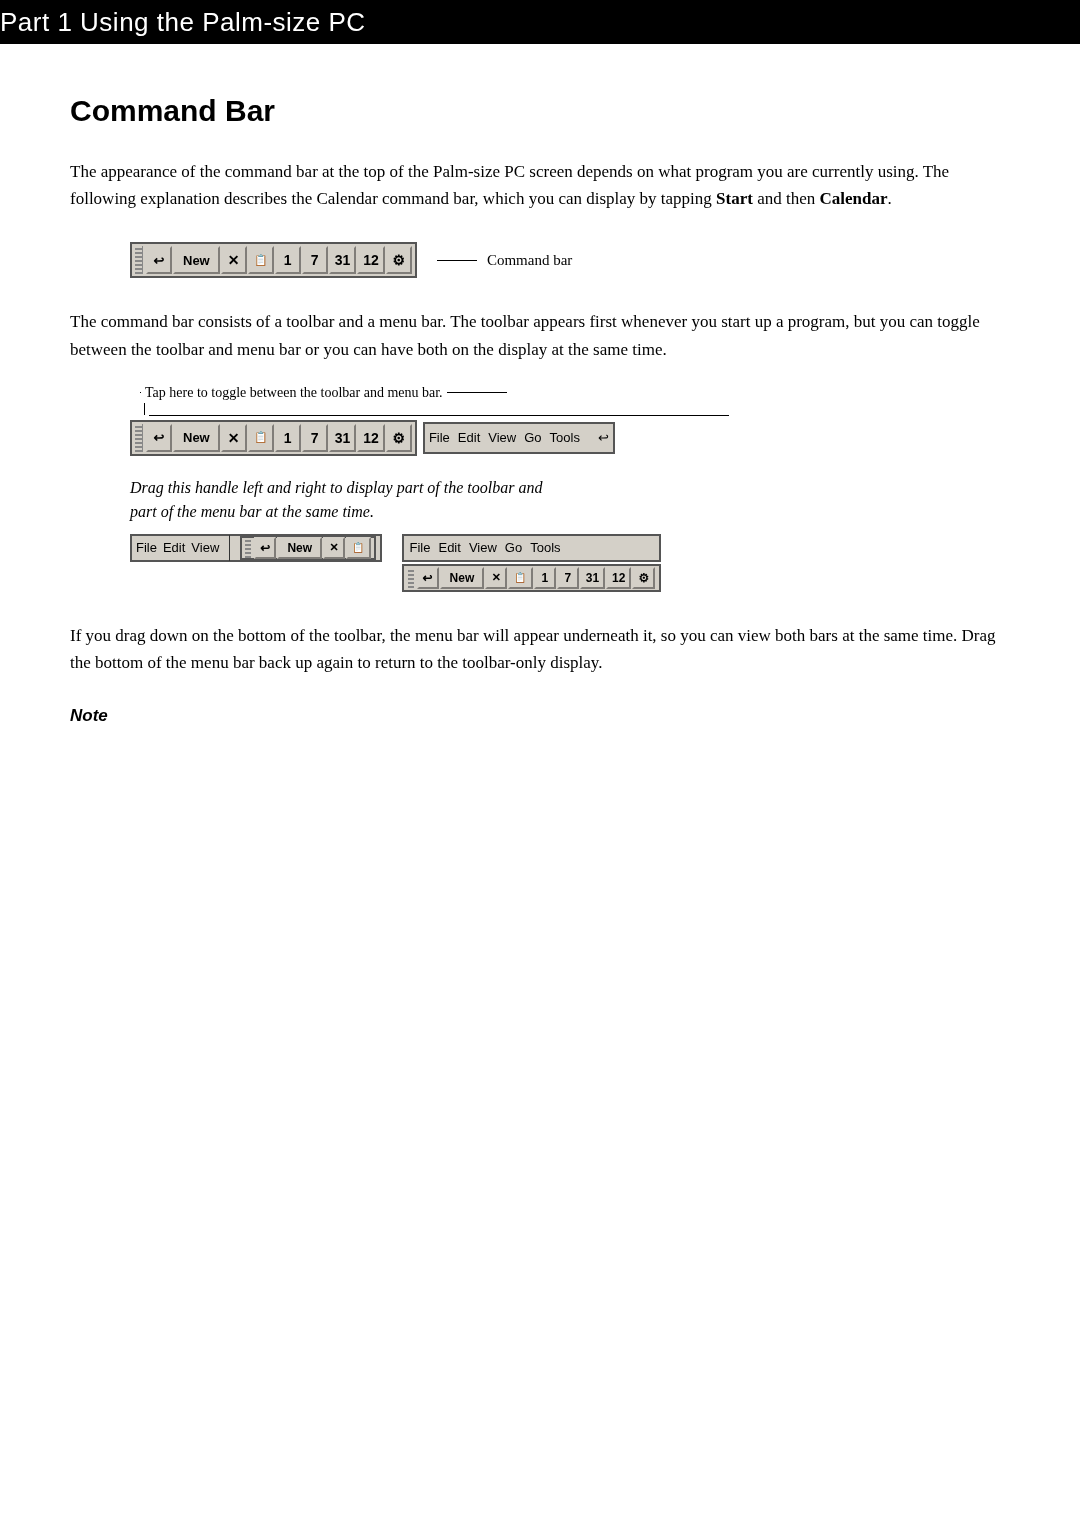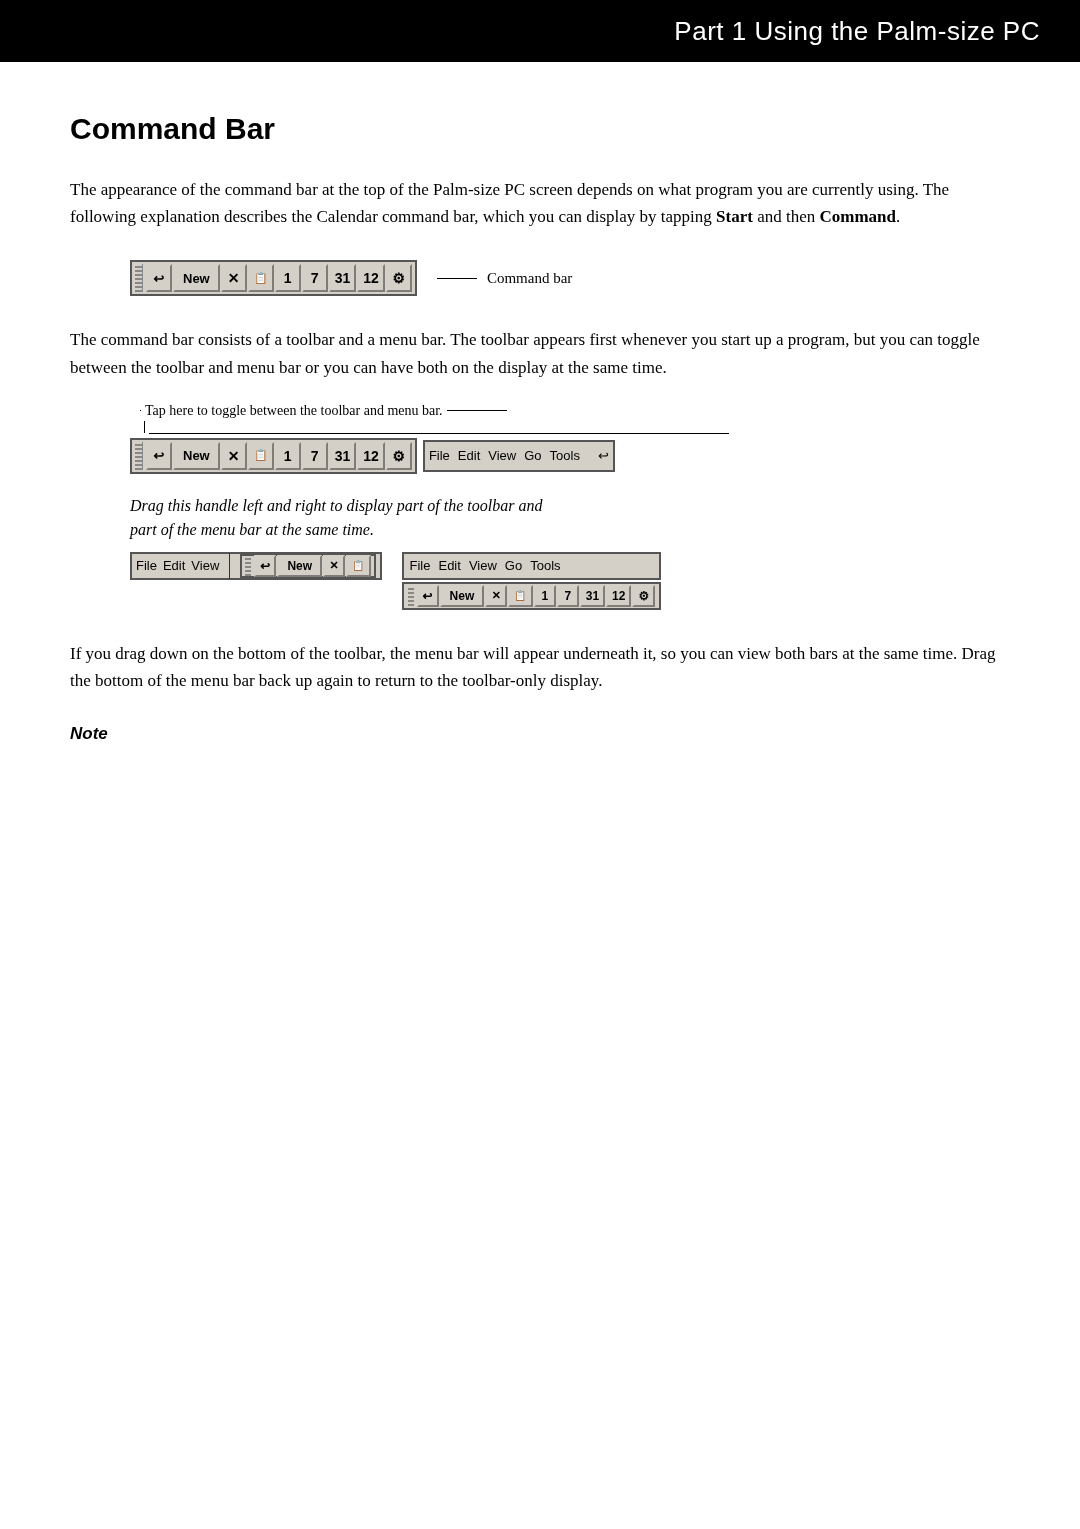--- a/index.html
+++ b/index.html
@@ -15,25 +15,24 @@
       font-family: Times New Roman, serif;
       font-size: 17px;
       color: #000000;
       position: relative;
     }
 
     
     .header-bar {
       background: #000000;
       width: 100%;
-      height: 62px;
-      display: flex;
-      align-items: center;
-      justify-content: flex-end;
-      padding-right: 40px;
+      height: 44px;
+      display: flex;
+      align-items: center;
+      padding-right: 50px;
     }
 
     .header-title {
       color: #ffffff;
       font-family: Arial, sans-serif;
       font-size: 26px;
       font-weight: normal;
       letter-spacing: 0.5px;
     }
 
@@ -259,21 +258,21 @@
   <span class="header-title">Part 1  Using the Palm-size PC</span>
 </div>
 
 <div class="content">
 
   <h1 class="section-heading">Command Bar</h1>
 
   <p class="body-text">
     The appearance of the command bar at the top of the Palm-size PC screen depends on
     what program you are currently using. The following explanation describes the
-    Calendar command bar, which you can display by tapping <strong>Start</strong> and then <strong>Command</strong>.
+    Calendar command bar, which you can display by tapping <strong>Start</strong> and then <strong>Calendar</strong>.
   </p>
 
   <div class="command-bar-demo">
 
     <div class="toolbar-mock">
       <div class="toolbar-handle"></div>
 
       <div class="tb-btn tb-btn-icon">
         <span style="font-size:13px;">↩</span>
       </div>

